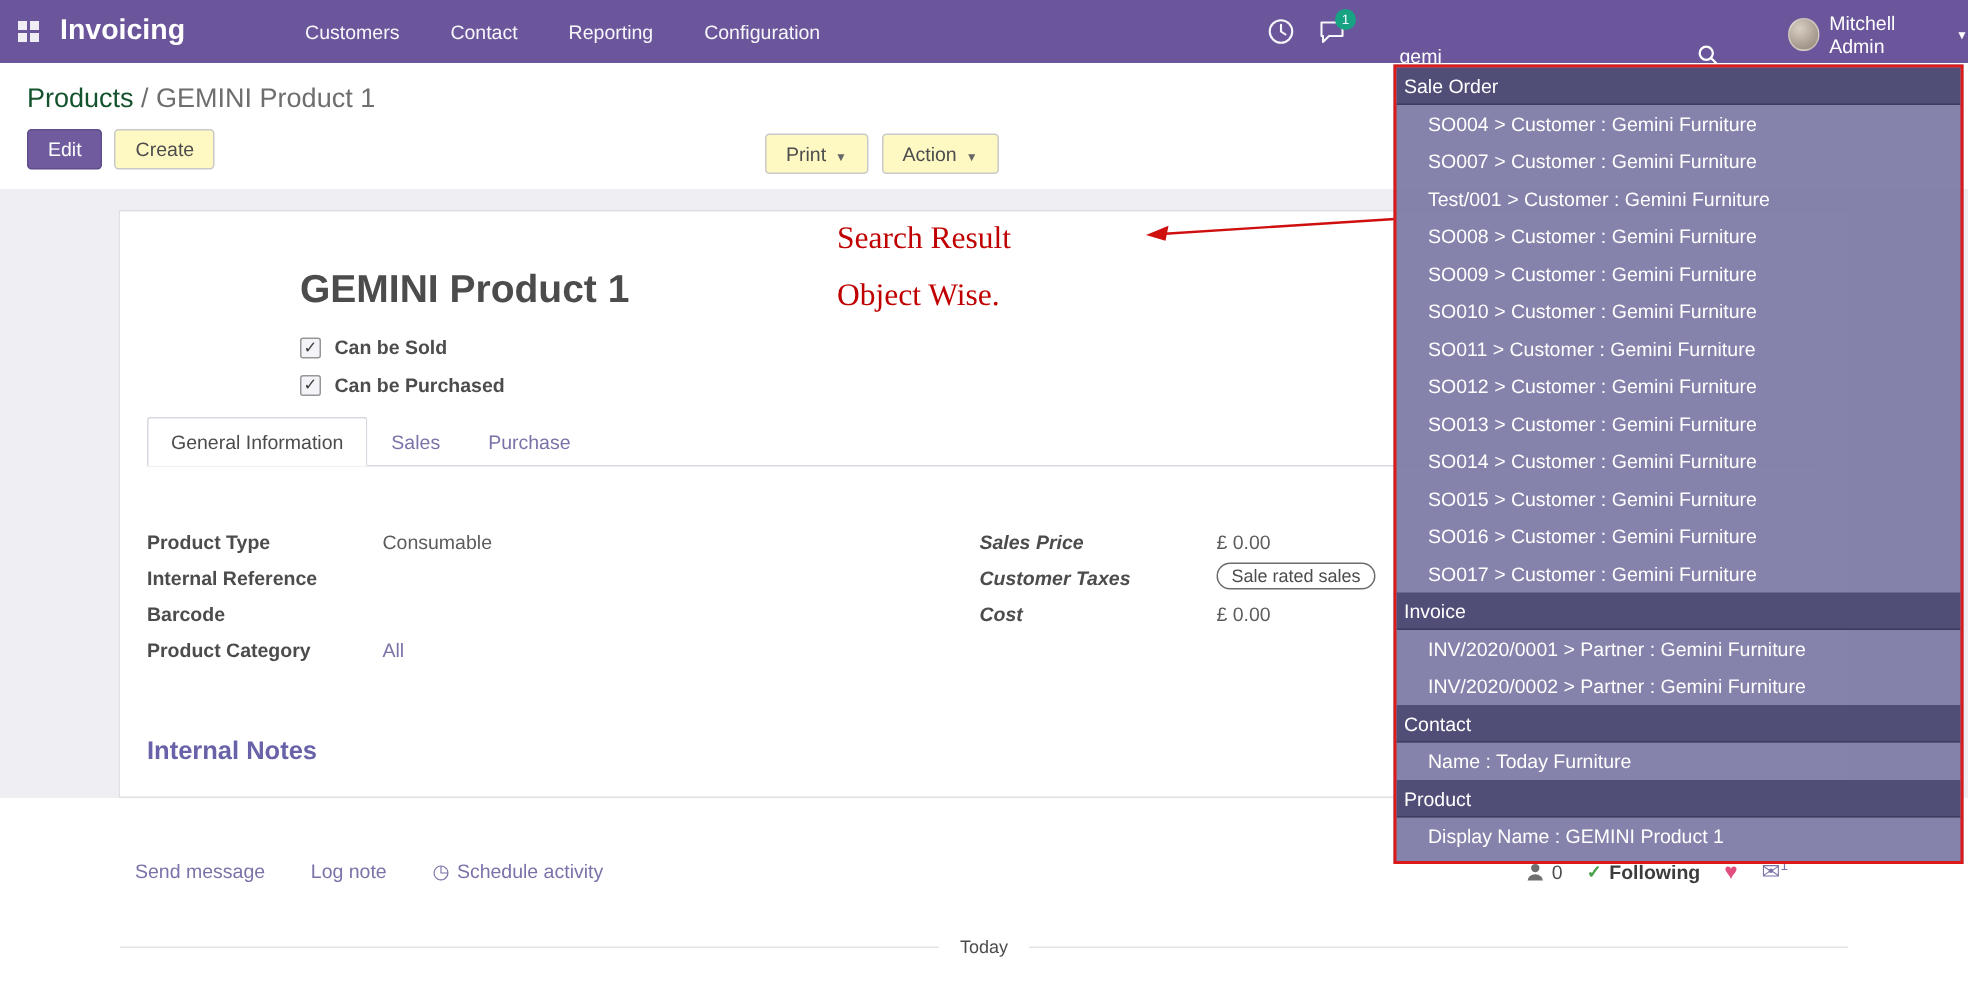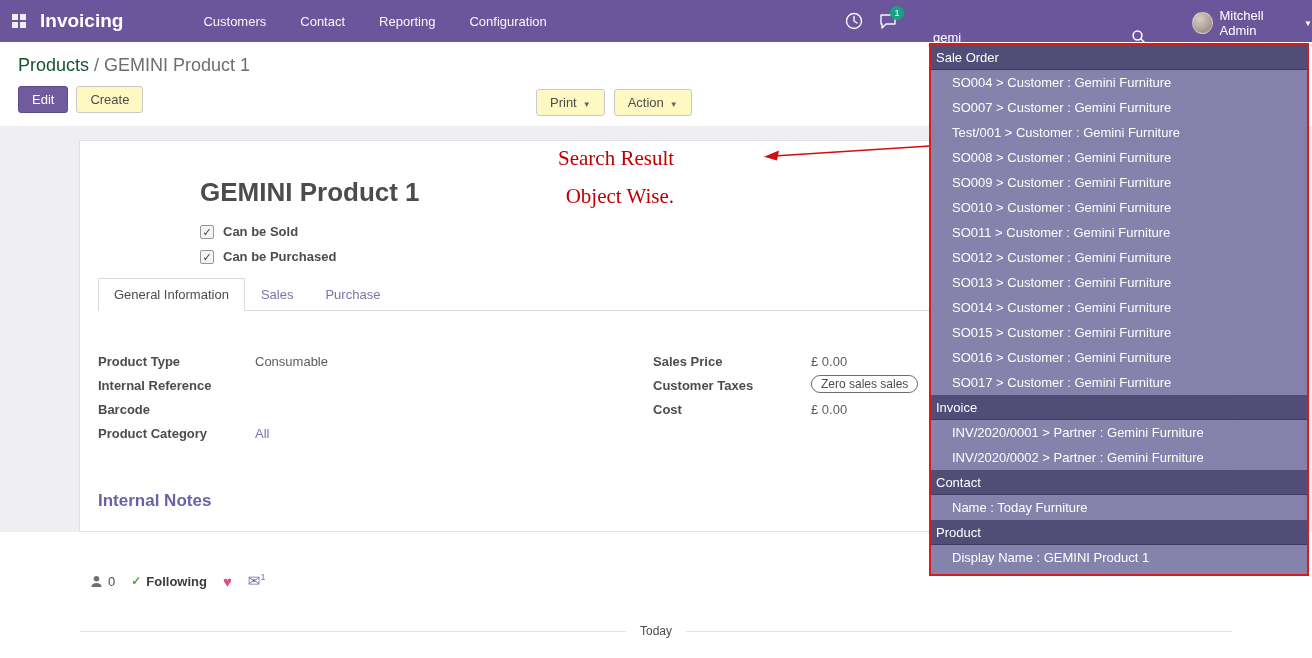--- a/index.html
+++ b/index.html
@@ -27,21 +27,21 @@
   .nav-caret { color:#fff; font-size:8px; }
 
   
   .control-panel { position:relative; height:84px; background:#fff; padding:13px 18px 0; }
   .breadcrumb { font-size:18px; margin-bottom:10px; }
   .breadcrumb a { color:#14532d; text-decoration:none; cursor:pointer; }
   .breadcrumb .sep, .breadcrumb .current { color:#6e6e6e; }
   .cp-buttons { display:flex; gap:8px; }
   .btn { font-family:"Liberation Sans",sans-serif; font-size:13px; padding:5px 13px; border-radius:3px; border:1px solid #c9c9c9; background:#fef9c3; color:#4c4c4c; cursor:pointer; }
   .btn-primary { background:#705b9e; border-color:#5f4c8b; color:#fff; }
-  .cp-center { position:absolute; left:536px; top:47px; display:flex; gap:9px; }
+  .cp-center { position:absolute; left:510px; top:47px; display:flex; gap:9px; }
   .caret { font-size:8px; margin-left:6px; color:#666; }
 
   
   .content { height:406px; background:#efeef2; padding-top:14px; }
   .sheet { width:1154px; height:392px; margin:0 auto; background:#fff; border:1px solid #e0dfe5; padding:36px 18px 0; position:relative; overflow:hidden; }
   .title-block { margin-left:102px; }
   .product-title { font-size:26px; font-weight:bold; color:#4c4c4c; margin-bottom:16px; }
   .cb-row { display:flex; align-items:center; gap:9px; margin-bottom:10px; cursor:pointer; }
   .cb { width:14px; height:14px; border:1px solid #979797; border-radius:2px; background:#f4f3f8; font-size:11px; line-height:12px; text-align:center; color:#3e3e3e; }
   .cb::before { content:""; }
@@ -50,21 +50,21 @@
 
   .tabs { display:flex; border-bottom:1px solid #d9d8e0; margin-top:14px; }
   .tab { padding:8px 15px; font-size:13px; color:#7a73a8; cursor:pointer; margin-bottom:-1px; border:1px solid transparent; }
   .tab.type-active { background:#fff; border-color:#d9d8e0; border-bottom-color:#fff; color:#4c4c4c; border-radius:2px 2px 0 0; }
 
   .tab-content { display:flex; padding-top:40px; }
   .col-left { width:555px; flex-shrink:0; }
   .col-right { flex:1; }
   .field-row { display:flex; align-items:flex-end; margin-bottom:6px; min-height:18px; }
   .f-label { width:157px; flex-shrink:0; font-size:13px; font-weight:bold; color:#4c4c4c; }
-  .col-right .f-label { width:158px; }
+  .col-right .f-label { width:158px;font-style:italic; }
   .f-value { font-size:13px; color:#5c5c5c; cursor:pointer; }
   .field-row.type-link .f-value { color:#7a73a8; }
   .field-row.type-pill .f-value { border:1px solid #6c6c6c; border-radius:11px; padding:1px 9px; font-size:12px; color:#4c4c4c; }
   .notes-heading { font-size:17px; font-weight:bold; color:#6863a8; margin-top:44px; cursor:pointer; }
 
   
   .chatter { height:126px; background:#fff; position:relative; }
   .chatter-topbar { display:flex; justify-content:space-between; padding:40px 120px 0 90px; align-items:center; }
   .chatter-left a { color:#7a73a8; font-size:13px; margin-right:26px; text-decoration:none; cursor:pointer; }
   .clock-glyph { margin-right:5px; font-size:13px; }
@@ -74,21 +74,21 @@
   .check-glyph { color:#49a14d; font-size:12px; }
   .heart-glyph { color:#e04f7e; font-size:15px; cursor:pointer; }
   .attach { position:relative; color:#7a73a8; font-size:15px; cursor:pointer; }
   .attach sup { font-size:9px; color:#7a73a8; }
   .today-divider { display:flex; align-items:center; gap:14px; padding:34px 80px 0; }
   .today-divider .line { flex:1; height:1px; background:#e4e4e4; }
   .today-divider .today-label { font-size:12px; font-weight:normal; color:#4c4c4c; }
 
   
   .annotation { position:absolute; left:558px; top:146px; z-index:90; font-family:"Liberation Serif", serif; font-size:21px; color:#c00000; }
-  .annotation div { margin-bottom:13px;text-align:right; }
+  .annotation div { margin-bottom:13px; }
   .anno-arrow { position:absolute; left:752px; top:136px; z-index:90; }
 
   
   .search-dropdown { position:absolute; left:929px; top:43px; width:380px; height:533px; border:2px solid #dc1a1a; background:rgba(124,121,165,0.93); z-index:100; overflow:hidden; }
   .dd-row { height:25px; line-height:25px; font-size:13px; color:#fff; white-space:nowrap; overflow:hidden; cursor:pointer; }
   .dd-row.type-item { padding-left:21px; }
   .dd-row.type-header { padding-left:5px; background:rgba(77,74,116,0.95); border-bottom:1px solid rgba(50,48,80,.6); cursor:default; }
 </style>
 </head>
 <body>
@@ -199,36 +199,41 @@
           </div>
         <div class="col-right">
 
             <div class="field-row">
               <div class="f-label">Sales Price</div>
               <div class="f-value">£ 0.00</div>
             </div>
 
             <div class="field-row type-pill">
               <div class="f-label">Customer Taxes</div>
-              <div class="f-value">Zero sales sales</div>
+              <div class="f-value">Sale rated sales</div>
             </div>
 
             <div class="field-row">
               <div class="f-label">Cost</div>
               <div class="f-value">£ 0.00</div>
             </div>
           </div>
       </div>
 
       <h2 class="notes-heading">Internal Notes</h2>
     </div>
   </div>
 
   <div class="chatter">
     <div class="chatter-topbar">
+      <div class="chatter-left">
+        <a>Send message</a>
+        <a>Log note</a>
+        <a><span class="clock-glyph">◷</span><span>Schedule activity</span></a>
+      </div>
       <div class="chatter-right">
         <span class="follow-count">
           <svg width="13" height="13" viewBox="0 0 14 14">
               <circle cx="7" cy="4" r="3" fill="#6f6f6f"></circle>
               <path d="M1.5 13 a5.5 4.5 0 0 1 11 0 z" fill="#6f6f6f"></path>
             </svg>
           <span>0</span>
         </span>
         <span class="following-btn">
           <span class="check-glyph">✓</span>

